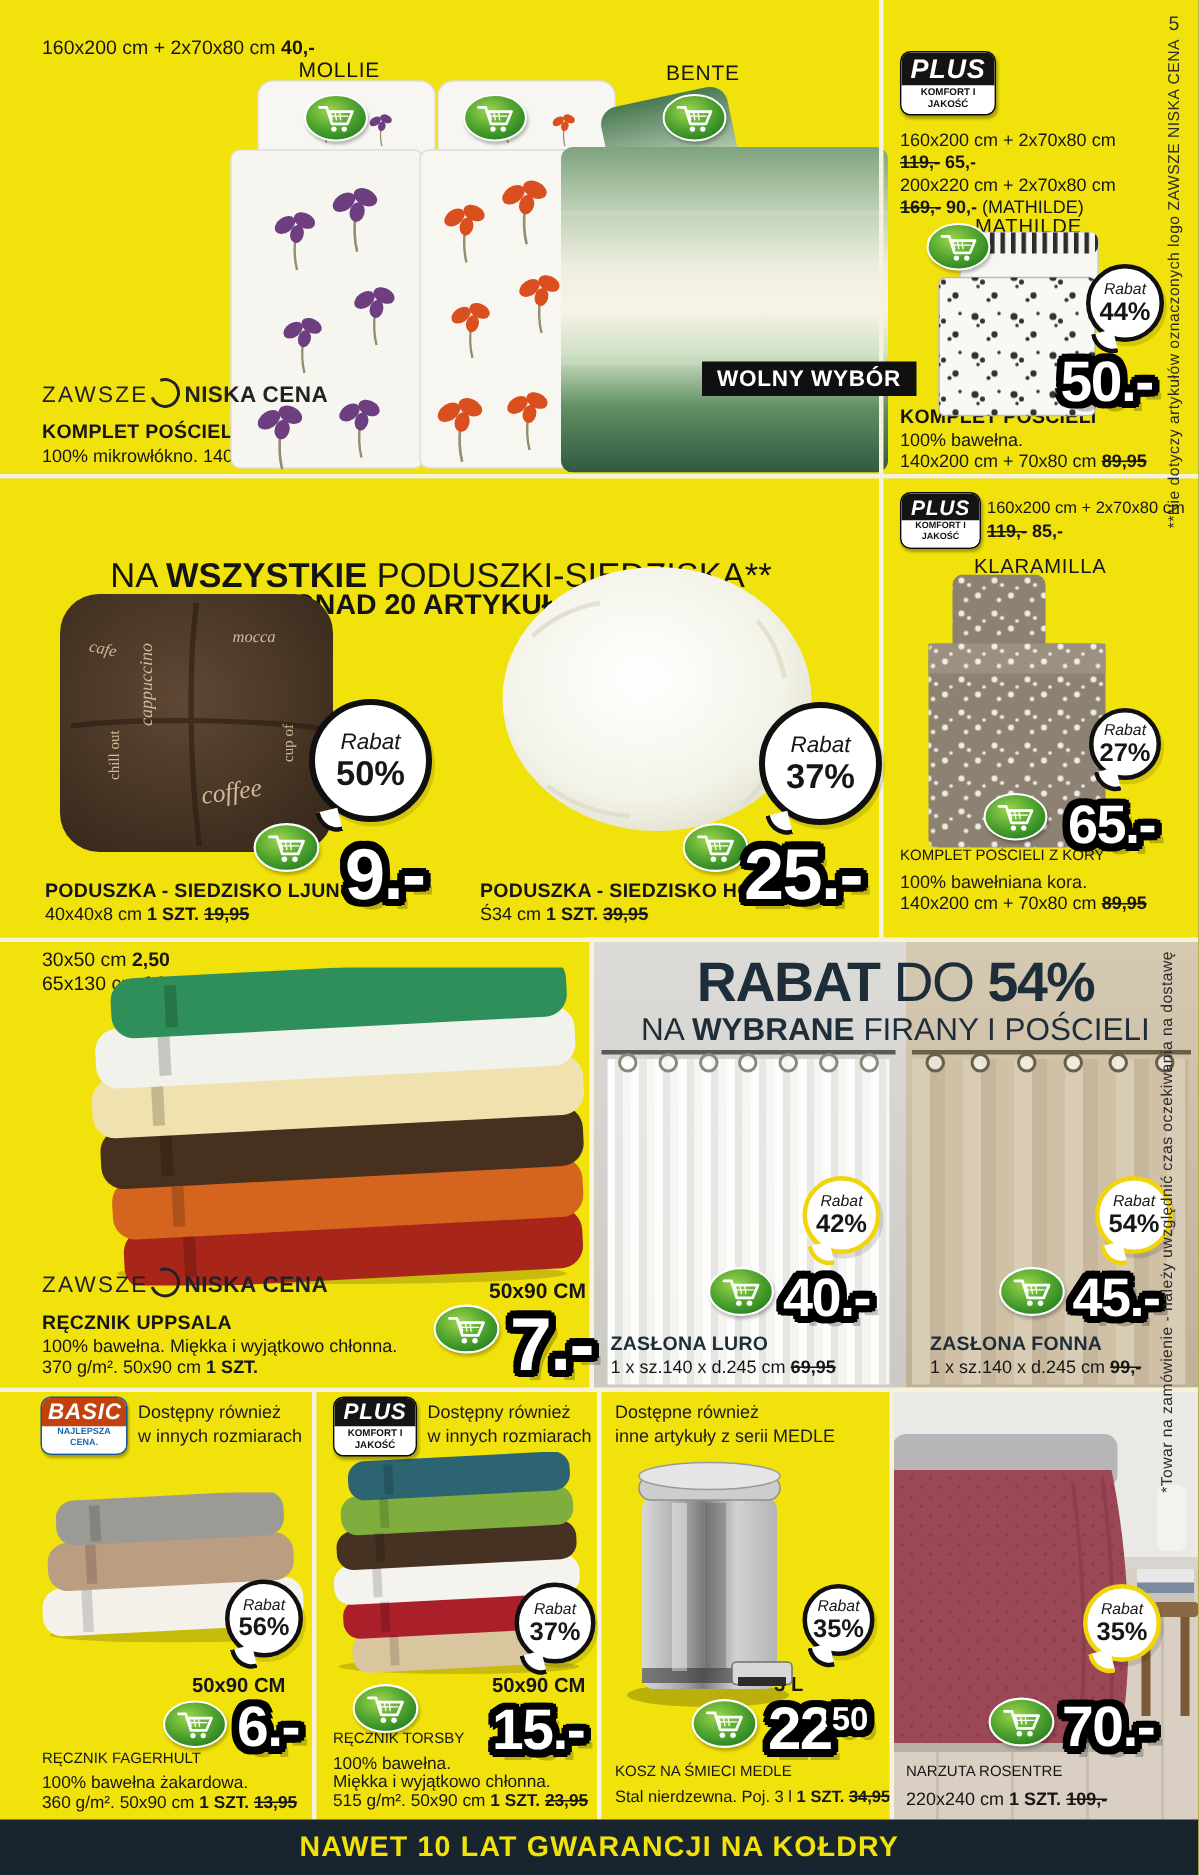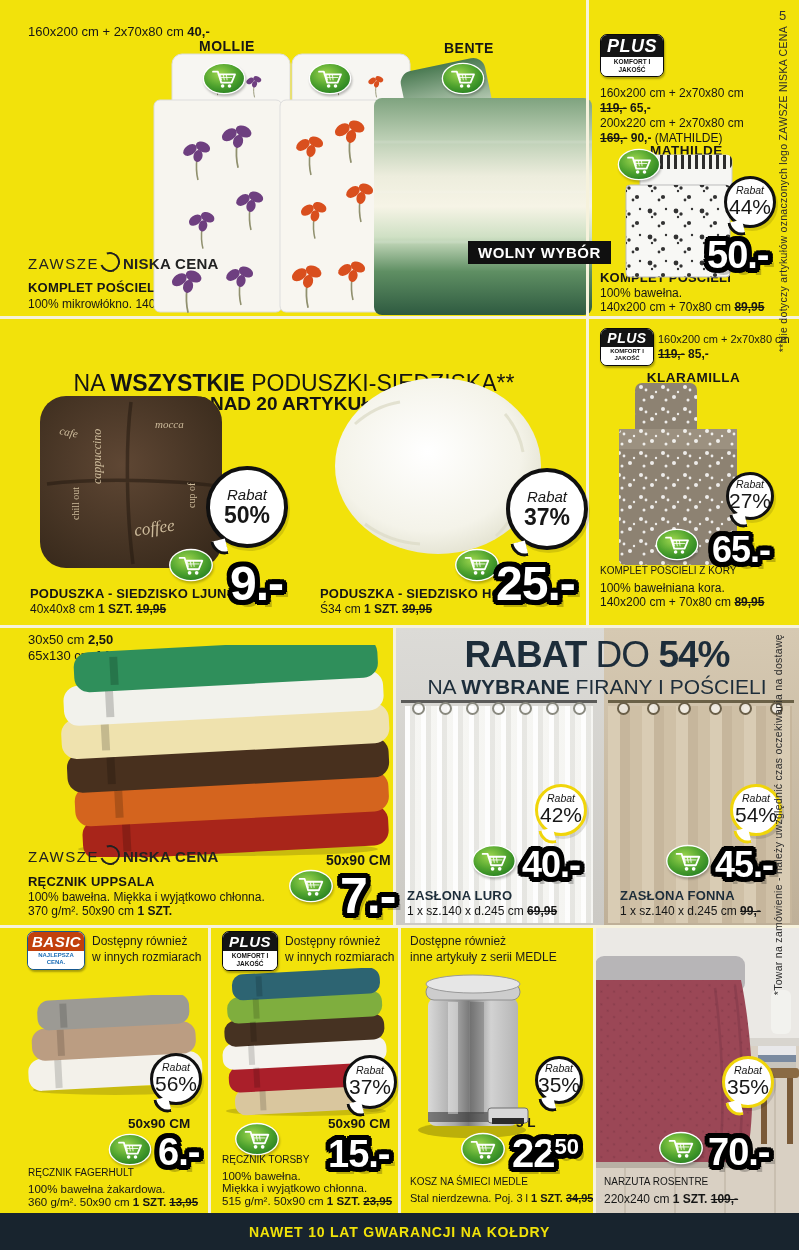--- a/index.html
+++ b/index.html
@@ -7,41 +7,41 @@
         font-family:"Liberation Sans",sans-serif;color:#161616;}
   .abs{position:absolute;}
   .t12{font-size:12px;line-height:1.25;}
   .t13{font-size:13px;line-height:1.3;}
   .t115{font-size:11.5px;line-height:1.25;}
   .t11{font-size:11px;line-height:1.25;}
   .b{font-weight:700;}
   .strike{font-weight:700;text-decoration:line-through;}
   .ptitle{font-weight:700;font-size:13px;letter-spacing:.2px;white-space:nowrap;}
   .ptitle-s{font-weight:400;font-size:10px;white-space:nowrap;}
-  .pname{font-weight:700;font-size:14px;letter-spacing:.5px;}
+  .pname{font-weight:400;font-size:14px;letter-spacing:.5px;}
   
   .pr{color:#fff;font-weight:800;line-height:1;letter-spacing:-1px;white-space:nowrap;z-index:12;
       text-shadow:-4px -4px 0 #000,4px -4px 0 #000,-4px 4px 0 #000,4px 4px 0 #000,
                   -4px 0 0 #000,4px 0 0 #000,0 -4px 0 #000,0 4px 0 #000,
                   -5px -2px 0 #000,5px 2px 0 #000,5px -2px 0 #000,-5px 2px 0 #000,
                   -2px -5px 0 #000,2px 5px 0 #000,2px -5px 0 #000,-2px 5px 0 #000,
                   6px 7px 0 rgba(0,0,0,.22);}
   .pr-54{font-size:54px;} .pr-48{font-size:48px;} .pr-50{font-size:50px;}
   .pr-38{font-size:38px;} .pr-36{font-size:36px;} .pr-40{font-size:40px;}
   .sup{font-size:22px;vertical-align:13px;letter-spacing:0;}
   
   .bubble{position:absolute;background:#fff;border:3px solid #101010;border-radius:50%;
           display:flex;flex-direction:column;align-items:center;justify-content:center;
           text-align:center;z-index:13;box-shadow:2px 3px 0 rgba(0,0,0,.12);}
   .bubble::after{content:"";position:absolute;left:2px;bottom:-12px;width:12px;height:13px;
           background:#fff;border:3px solid #101010;border-top:none;border-right:none;
           border-radius:0 0 0 95%;transform:rotate(-14deg);}
   .b-sm{width:46px;height:46px;}
   .b-sm .rw{font-size:10.5px;font-style:italic;line-height:1.05;}
-  .b-sm .rp{font-size:21px;font-weight:400;line-height:1.05;}
+  .b-sm .rp{font-size:17px;font-weight:700;line-height:1.05;}
   .b-lg{width:74px;height:74px;border-width:4px;}
   .b-lg .rw{font-size:15px;font-style:italic;line-height:1.1;}
   .b-lg .rp{font-size:23px;font-weight:800;line-height:1.05;}
   .bubble-y{border-color:#F0D50A;}
   .bubble-y::after{border-color:#F0D50A;}
   
   .badge{position:absolute;border-radius:7px;overflow:hidden;text-align:center;
          box-shadow:1px 2px 2px rgba(0,0,0,.3);z-index:11;border:1px solid #0a0a0a;background:#fff;}
   .badge .bt{background:#141414;color:#fff;font-weight:800;font-style:italic;
              font-size:16px;padding:2px 4px 1px;letter-spacing:.5px;line-height:1.05;}
@@ -62,21 +62,21 @@
           padding:3px 10px;white-space:nowrap;z-index:11;}
   .divider{background:#F6F2DC;z-index:6;}
   .vtext{writing-mode:vertical-rl;transform:rotate(180deg);font-size:10.5px;color:#2b2b2b;
          letter-spacing:.3px;white-space:nowrap;z-index:20;}
   .hd1{font-weight:800;letter-spacing:-1px;color:#141414;white-space:nowrap;}
   .hd2{color:#141414;white-space:nowrap;}
   .center588{left:0;width:588px;text-align:center;}
   .nav{color:#1D2D3A;text-align:right;}
   .footer{left:0;top:1213px;width:799px;height:37px;background:#18242E;display:flex;
           align-items:center;justify-content:center;z-index:15;}
-  .footer span{color:#F0E20A;font-size:14px;font-weight:600;letter-spacing:.8px;white-space:nowrap;}
+  .footer span{color:#F0E20A;font-size:19px;font-weight:600;letter-spacing:.8px;white-space:nowrap;}
   .note2l{font-size:12px;line-height:1.35;color:#1b1b1b;}
   .photo{z-index:2;}
   .curt-panel{position:absolute;z-index:3;}
   .rings{position:absolute;top:-4px;left:0;right:0;display:flex;justify-content:space-around;}
   .ring{width:9px;height:9px;border:2px solid #8a8a80;border-radius:50%;background:rgba(255,255,255,.6);}
 </style>
 </head>
 <body>
 
 <div id="page">

